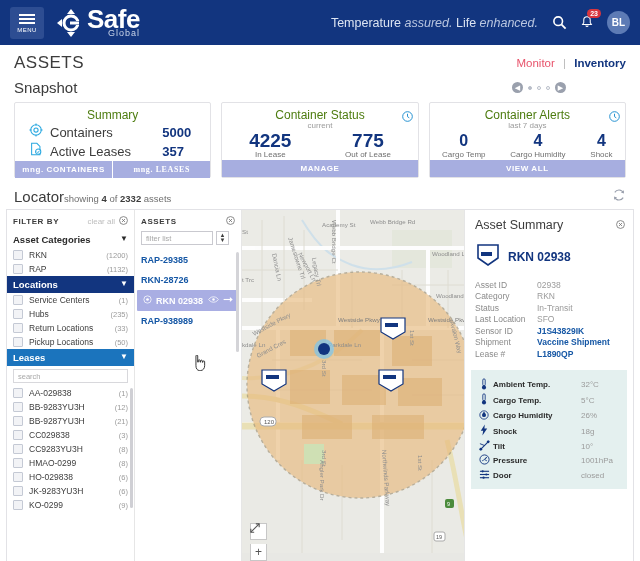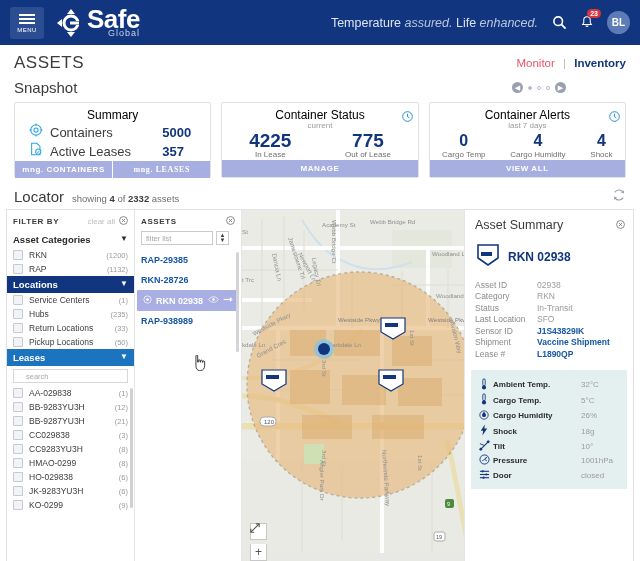--- a/index.html
+++ b/index.html
@@ -60,21 +60,21 @@
     font-size:7px; display:flex; align-items:center; justify-content:center; cursor:pointer;}
   .dot { width:4px; height:4px; border-radius:50%; background:#fff; border:1px solid #b9bec9; }
   .dot.active { background:#b9bec9; }
 
   .cards { display:flex; gap:10px; padding: 6px 14px 0 14px; }
   .card {
     flex:1; border:1px solid #e2e2e6; border-radius:2px; background:#fff;
     display:flex; flex-direction:column; position:relative; height:76px;
   }
   .card-head { text-align:center; padding-top:5px;}
-  .card-title { font-size:12px; color:#000000; }
+  .card-title { font-size:12px; color:#4d7c0f; }
   .card-sub { font-size:8px; color:#9b9b9b; margin-top:-1px; }
   .card-body { flex:1; display:flex; align-items:center; justify-content:flex-start; }
   .card-foot { display:flex; }
   .cta {
     flex:1; background:#a7aee0; color:#fff; font-size:8px; letter-spacing:.6px;
     text-align:center; padding:4px 0; cursor:pointer; font-weight:bold;
   }
   .cta + .cta { border-left:1px solid #fff;font-family:Liberation Serif, serif; }
   .clock-ico { position:absolute; right:5px; top:5px; color:#1e8ecf; cursor:pointer; }
 
@@ -85,21 +85,21 @@
   .sum-val { font-size:13px; color:#12357f; font-weight:bold; min-width:34px; }
 
   .stat-wrap { display:flex; width:100%; justify-content:space-around; text-align:center; }
   .stat-num { font-size:19px; color:#12357f; font-weight:bold; line-height:19px;}
   .stat-lbl { font-size:8px; color:#6f6f6f; }
   .stat-num.small { font-size:16px; }
 
   
   .locator-bar { display:flex; align-items:baseline; padding: 10px 14px 4px 14px; }
   .locator-title { font-size:15px; color:#3c3c3c; }
-  .locator-sub { font-size:9.5px; color:#6f6f6f; margin-left:8px; }
+  .locator-sub { font-size:9.5px; color:#6f6f6f; margin-left:0; }
   .locator-sub b { color:#3c3c3c; }
   .refresh { margin-left:auto; color:#9aa0ad; cursor:pointer; font-size:13px; }
 
   .locator-body {
     display:flex; margin: 0 6px 6px 6px; height:388px;
     border:1px solid #e2e2e6; background:#fff;
   }
 
   
   .filter-panel { width:128px; border-right:1px solid #e6e6e6; display:flex; flex-direction:column;
@@ -117,21 +117,21 @@
   .sec-head.blue { background:#1b74bd; color:#fff; font-weight:bold; }
   .sec-head .chev { margin-left:auto; font-size:8px; }
 
   .filt-row { display:flex; align-items:center; padding:2px 6px; gap:6px; cursor:pointer; }
   .cbox { width:10px; height:10px; border:1px solid #c4c9d4; background:#f2f3f6; border-radius:1px; flex:none;}
   .filt-label { font-size:8.5px; color:#3c3c3c; flex:1; }
   .filt-count { font-size:7.5px; color:#9b9b9b; }
 
   .lease-search {
     margin:3px 6px; height:14px; border:1px solid #d8d8dc; background:#fff;
-    font-size:7.5px; color:#a8a8a8; padding:0 12px; display:flex; align-items:center;
+    font-size:7.5px; color:#a8a8a8; padding:0 4px; display:flex; align-items:center;
   }
   .lease-list { overflow:hidden; flex:1; position:relative; }
   .lease-scroll { position:absolute; right:1px; top:2px; width:3px; height:120px; background:#cfcfd4; border-radius:2px;}
   .toggle-row { display:flex; align-items:center; gap:6px; padding:6px; border-top:1px solid #ececec; }
   .toggle {
     width:18px; height:10px; border-radius:6px; background:#cdd2da; position:relative; cursor:pointer; flex:none;
   }
   .toggle .knob { position:absolute; width:8px; height:8px; border-radius:50%; background:#fff; top:1px; left:1px;}
   .toggle-lbl { font-size:8px; color:#3c3c3c; }
   .toggle-cnt { font-size:7px; color:#9b9b9b; }

